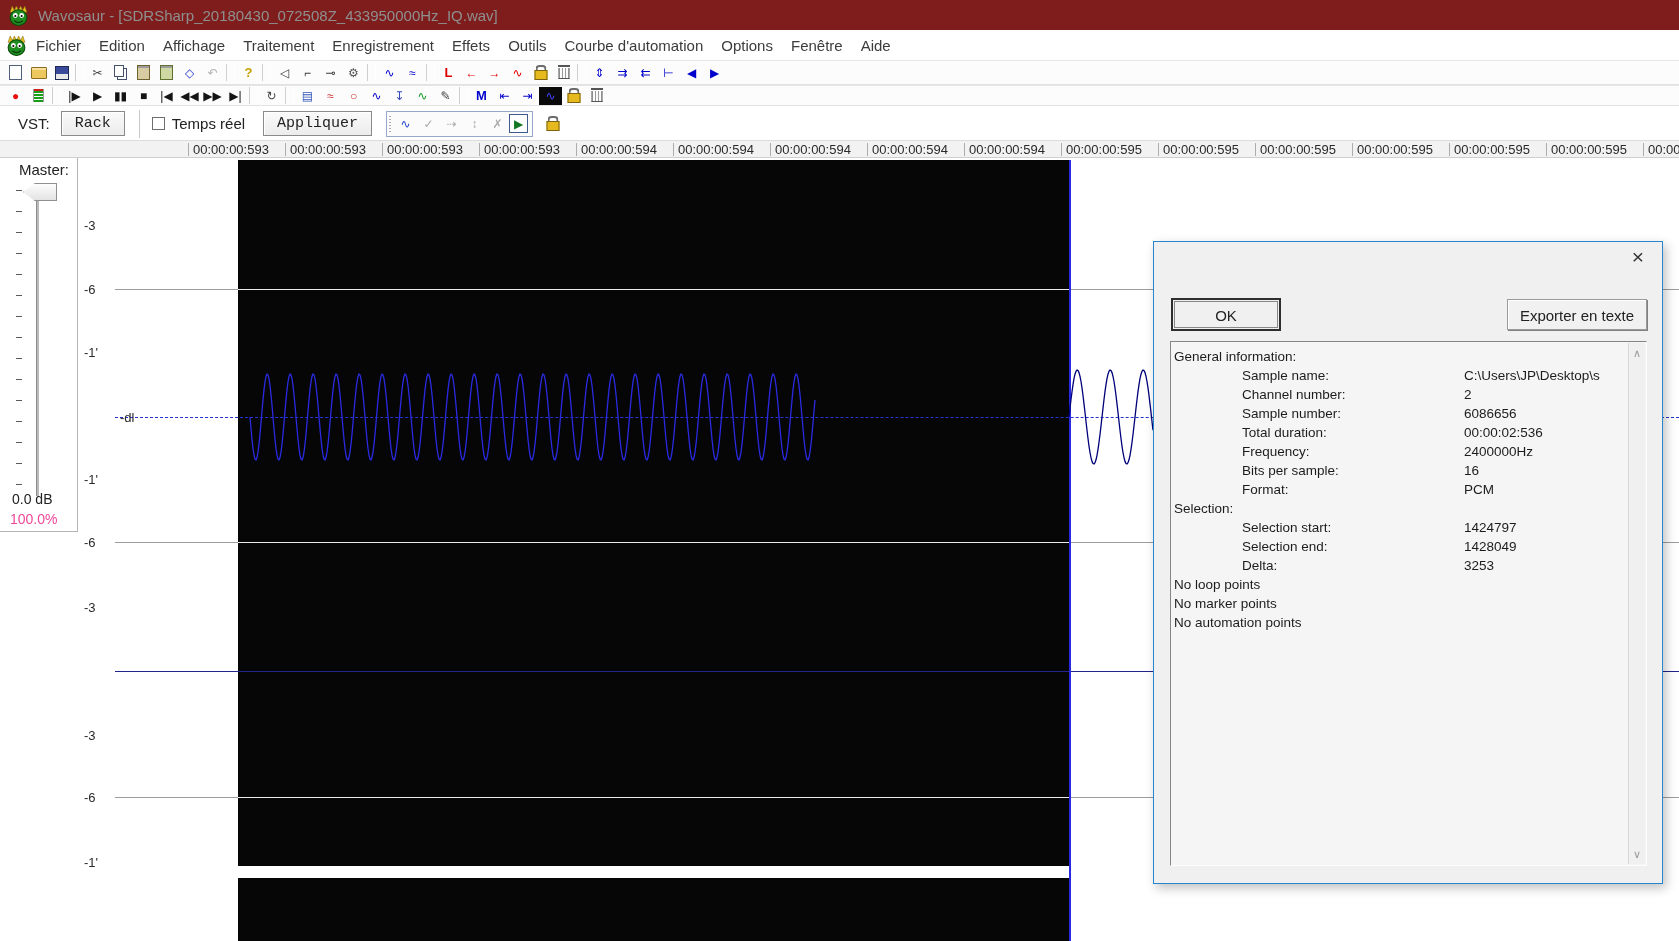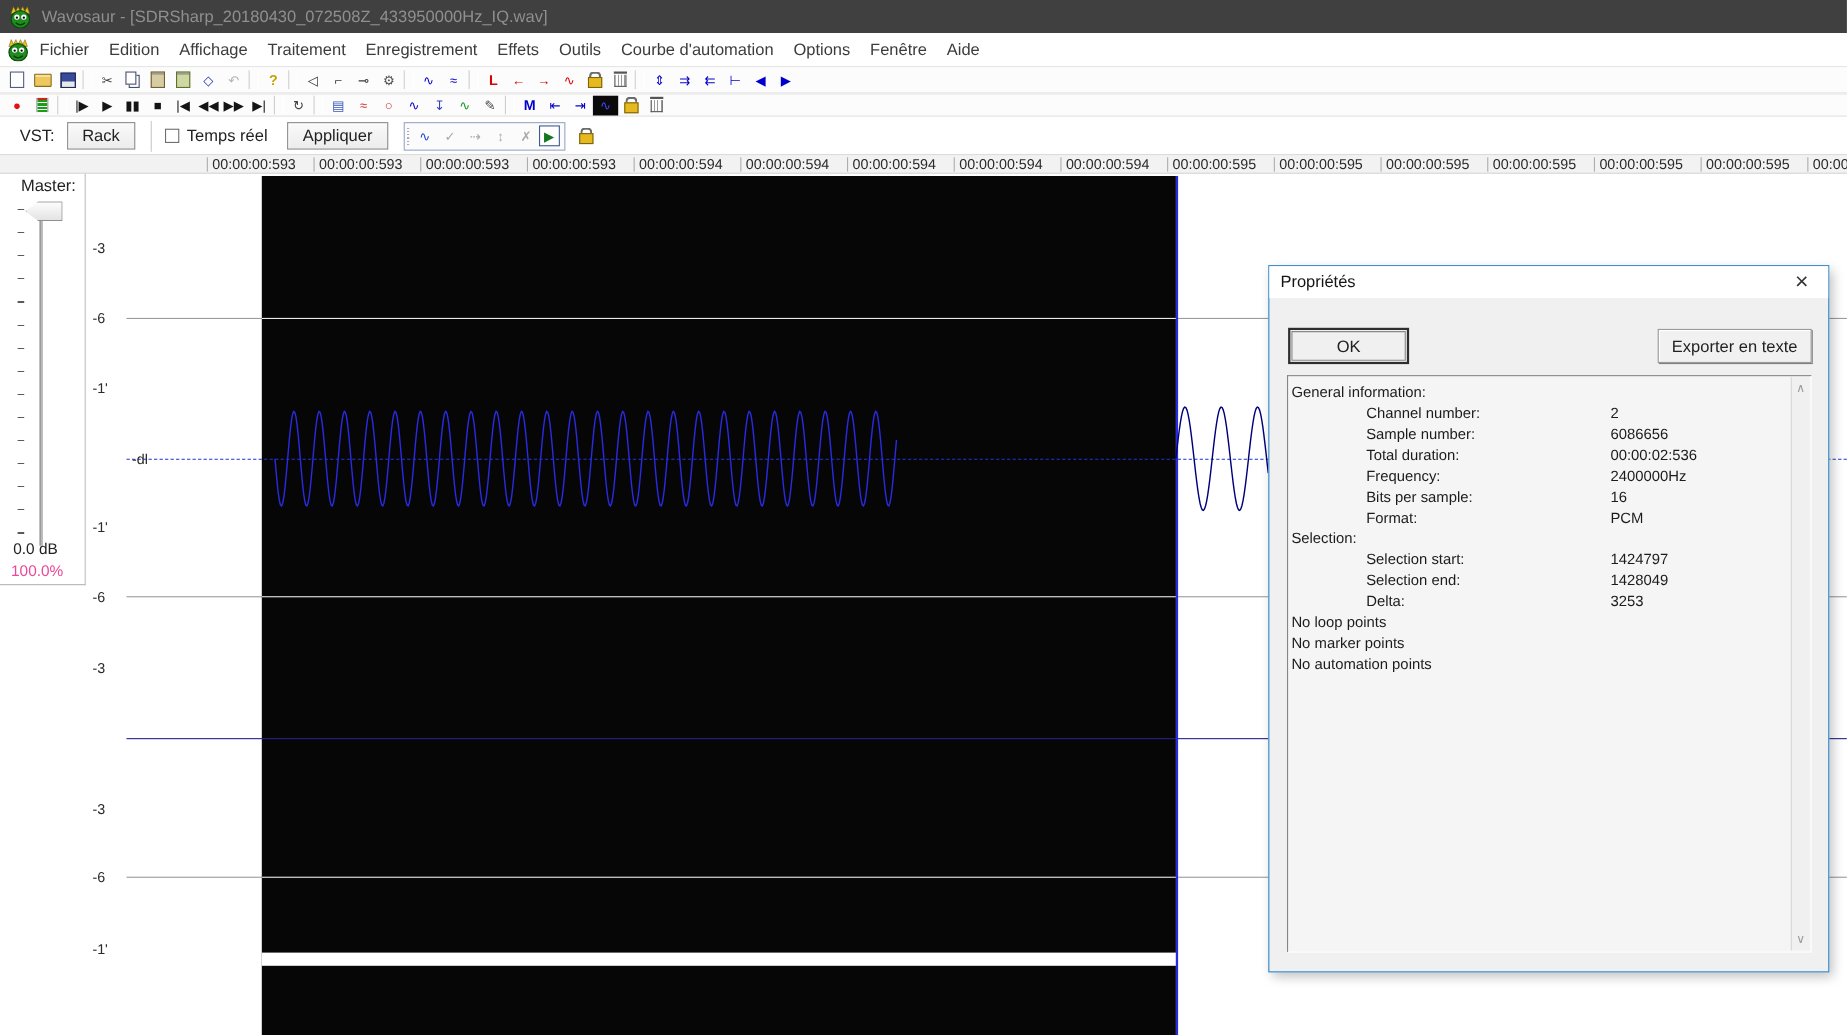--- a/index.html
+++ b/index.html
@@ -2,21 +2,21 @@
 <html><head>
 <meta charset="utf-8">
 <style>
   * { box-sizing: border-box; }
   html,body { margin:0; padding:0; }
   body {
     width:1679px; height:941px; position:relative; overflow:hidden;
     background:#ffffff; font-family:"Liberation Sans", sans-serif; color:#222;
   }
   
-  .titlebar { position:absolute; left:0; top:0; right:0; height:30px; background:#404040;
+  .titlebar { position:absolute; left:0; top:0; right:0; height:30px; background:#7f1d1d;
     display:flex; align-items:center; gap:9px; padding-left:8px; }
   .title-text { font-size:15px; color:#8f8f8f; white-space:nowrap; }
   .menubar { position:absolute; left:0; top:30px; right:0; height:30px; background:#fff;
     display:flex; align-items:center; padding-left:6px; }
   .menu-item { font-size:15px; color:#3c3c3c; padding:4px 9px; cursor:default; }
   .logo { width:21px; height:21px; flex:0 0 auto; }
   
   .toolbar { position:absolute; left:0; right:0; background:#fcfcfc;
     border-top:1px solid #e6e6e6; border-bottom:1px solid #e2e2e2;
     display:flex; align-items:center; padding-left:4px; }
@@ -53,21 +53,21 @@
     width:12px; height:2px; background:#555; }
   .trash::after { content:""; position:absolute; top:4px; left:50%; transform:translateX(-50%);
     width:9px; height:10px; border:1px solid #555; border-top:none;
     background: repeating-linear-gradient(90deg, transparent 0 2px, #999 2px 3px); }
   
   #vstbar { position:absolute; left:0; top:107px; right:0; height:33px; background:#fff;
     display:flex; align-items:center; }
   .vst-label { font-size:15px; margin-left:18px; color:#222; }
   .win-btn { font-size:15px; color:#222; background:linear-gradient(#fafafa,#ececec);
     border:1px solid #8a8a8a; box-shadow: inset 1px 1px 0 #fff; padding:2px 13px; height:25px;
-    margin-left:11px; cursor:default; }
+    margin-left:11px; cursor:default;font-family:Liberation Mono, monospace; }
   .vst-sep { width:1px; height:28px; background:#c9c9c9; margin:0 10px 0 14px;
     box-shadow:1px 0 0 #fff; }
   .checkbox { width:13px; height:13px; background:#fff; border:1px solid #6e6e6e; margin:0 7px 0 2px; }
   .check-label { font-size:15px; color:#222; margin-right:16px; }
   .mini-toolbar { margin-left:14px; height:26px; border:1px solid #98a8c8; background:#fbfbfb;
     display:flex; align-items:center; padding:0 4px 0 7px; position:relative; }
   .mini-toolbar::before { content:""; position:absolute; left:2px; top:4px; bottom:4px; width:2px;
     background: repeating-linear-gradient(0deg,#aab 0 1px, transparent 1px 3px); }
   
   #ruler { position:absolute; left:0; top:140px; right:0; height:18px; background:#f2f2f2;
@@ -322,34 +322,35 @@
       <span class="ylabel" style="top: 314px;">-1'</span>
       <span class="ylabel" style="top: 377px;">-6</span>
       <span class="ylabel" style="top: 442px;">-3</span>
       <span class="ylabel" style="top: 570px;">-3</span>
       <span class="ylabel" style="top: 632px;">-6</span>
       <span class="ylabel" style="top: 697px;">-1'</span>
     </div>
 </div>
 
 <div id="dialog">
-  <div class="dlg-titlebar">
-    <span class="dlg-title">Propriétés</span>
-  </div>
   <span class="dlg-close">×</span>
   <button class="btn-ok">OK</button>
   <button class="btn-export">Exporter en texte</button>
   <div class="dlg-content">
     <div class="prows">
 
     <div class="prow">
         <span class="plabel">General information:</span>
         <span class="pvalue"></span>
       </div>
         <div class="prow">
+        <span class="plabel ind">Sample name:</span>
+        <span class="pvalue">C:\Users\JP\Desktop\s</span>
+      </div>
+        <div class="prow">
         <span class="plabel ind">Channel number:</span>
         <span class="pvalue">2</span>
       </div>
         <div class="prow">
         <span class="plabel ind">Sample number:</span>
         <span class="pvalue">6086656</span>
       </div>
         <div class="prow">
         <span class="plabel ind">Total duration:</span>
         <span class="pvalue">00:00:02:536</span>

